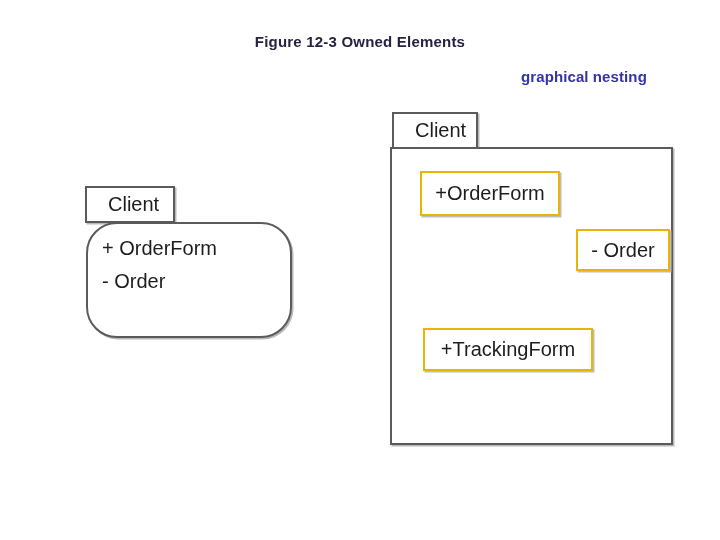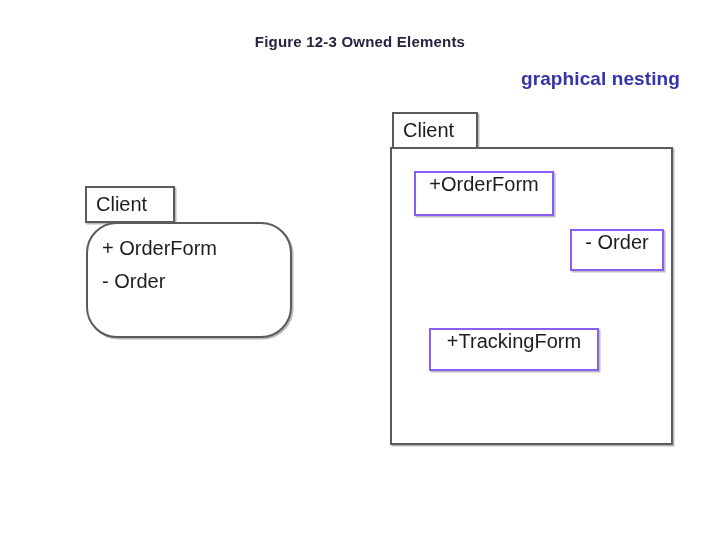--- a/index.html
+++ b/index.html
@@ -35,21 +35,21 @@
     font-size: 15px;
     font-weight: bold;
     letter-spacing: 0.2px;
     color: #242442;
     white-space: nowrap;
   }
 
   
   .annotation {
     position: absolute;
-    font-size: 19px;
+    font-size: 15px;
     font-weight: bold;
     color: #3434a8;
     white-space: nowrap;
     letter-spacing: 0.1px;
   }
   .annotation.textual   { left: 46px;  top: 375px; }
   .annotation.graphical { left: 521px; top: 68px;  }
 
   
   .pkg-tab {
@@ -58,21 +58,21 @@
     background: #ffffff;
     border: 2px solid #5b5b5b;
     box-shadow: 1.5px 1.5px 0 #b9b9b9;
     display: flex;
     align-items: center;
     justify-content: flex-start;
   }
   .pkg-tab .tab-label {
     font-size: 20px;
     color: #1d1d1d;
-    padding-left: 9px;
+    padding-left: 21px;
     white-space: nowrap;
   }
 
   .pkg-body {
     position: absolute;
     box-sizing: border-box;
     background: #ffffff;
     border: 2px solid #5b5b5b;
     box-shadow: 1.5px 1.5px 0 #b9b9b9;
   }
@@ -89,24 +89,26 @@
     line-height: 33px;
     color: #1d1d1d;
     white-space: nowrap;
   }
 
   
   .class-box {
     position: absolute;
     box-sizing: border-box;
     background: #ffffff;
-    border: 2px solid #8b5cf6;
+    border: 2px solid #eab308;
     box-shadow: 1.5px 1.5px 0 #bdbdbd;
     display: flex;
+    align-items: center;
     justify-content: center;
+    margin-left: 6px;
   }
   .class-box .class-label {
     font-size: 20px;
     color: #1d1d1d;
     white-space: nowrap;
   }
 </style>
 </head>
 <body>
 
@@ -141,20 +143,20 @@
     <div class="pkg-body" style="left:390px; top:147px; width:283px; height:298px;">
 
       <div class="class-box" style="left:22px; top:22px; width:140px; height:45px;">
         <span class="class-label">+OrderForm</span>
       </div>
 
       <div class="class-box" style="left:178px; top:80px; width:94px; height:42px;">
         <span class="class-label">- Order</span>
       </div>
 
-      <div class="class-box" style="left:37px; top:179px; width:170px; height:43px;">
+      <div class="class-box" style="left:25px; top:179px; width:170px; height:43px;">
         <span class="class-label">+TrackingForm</span>
       </div>
 
     </div>
   </div>
 
 </div>
 
 </body></html>

